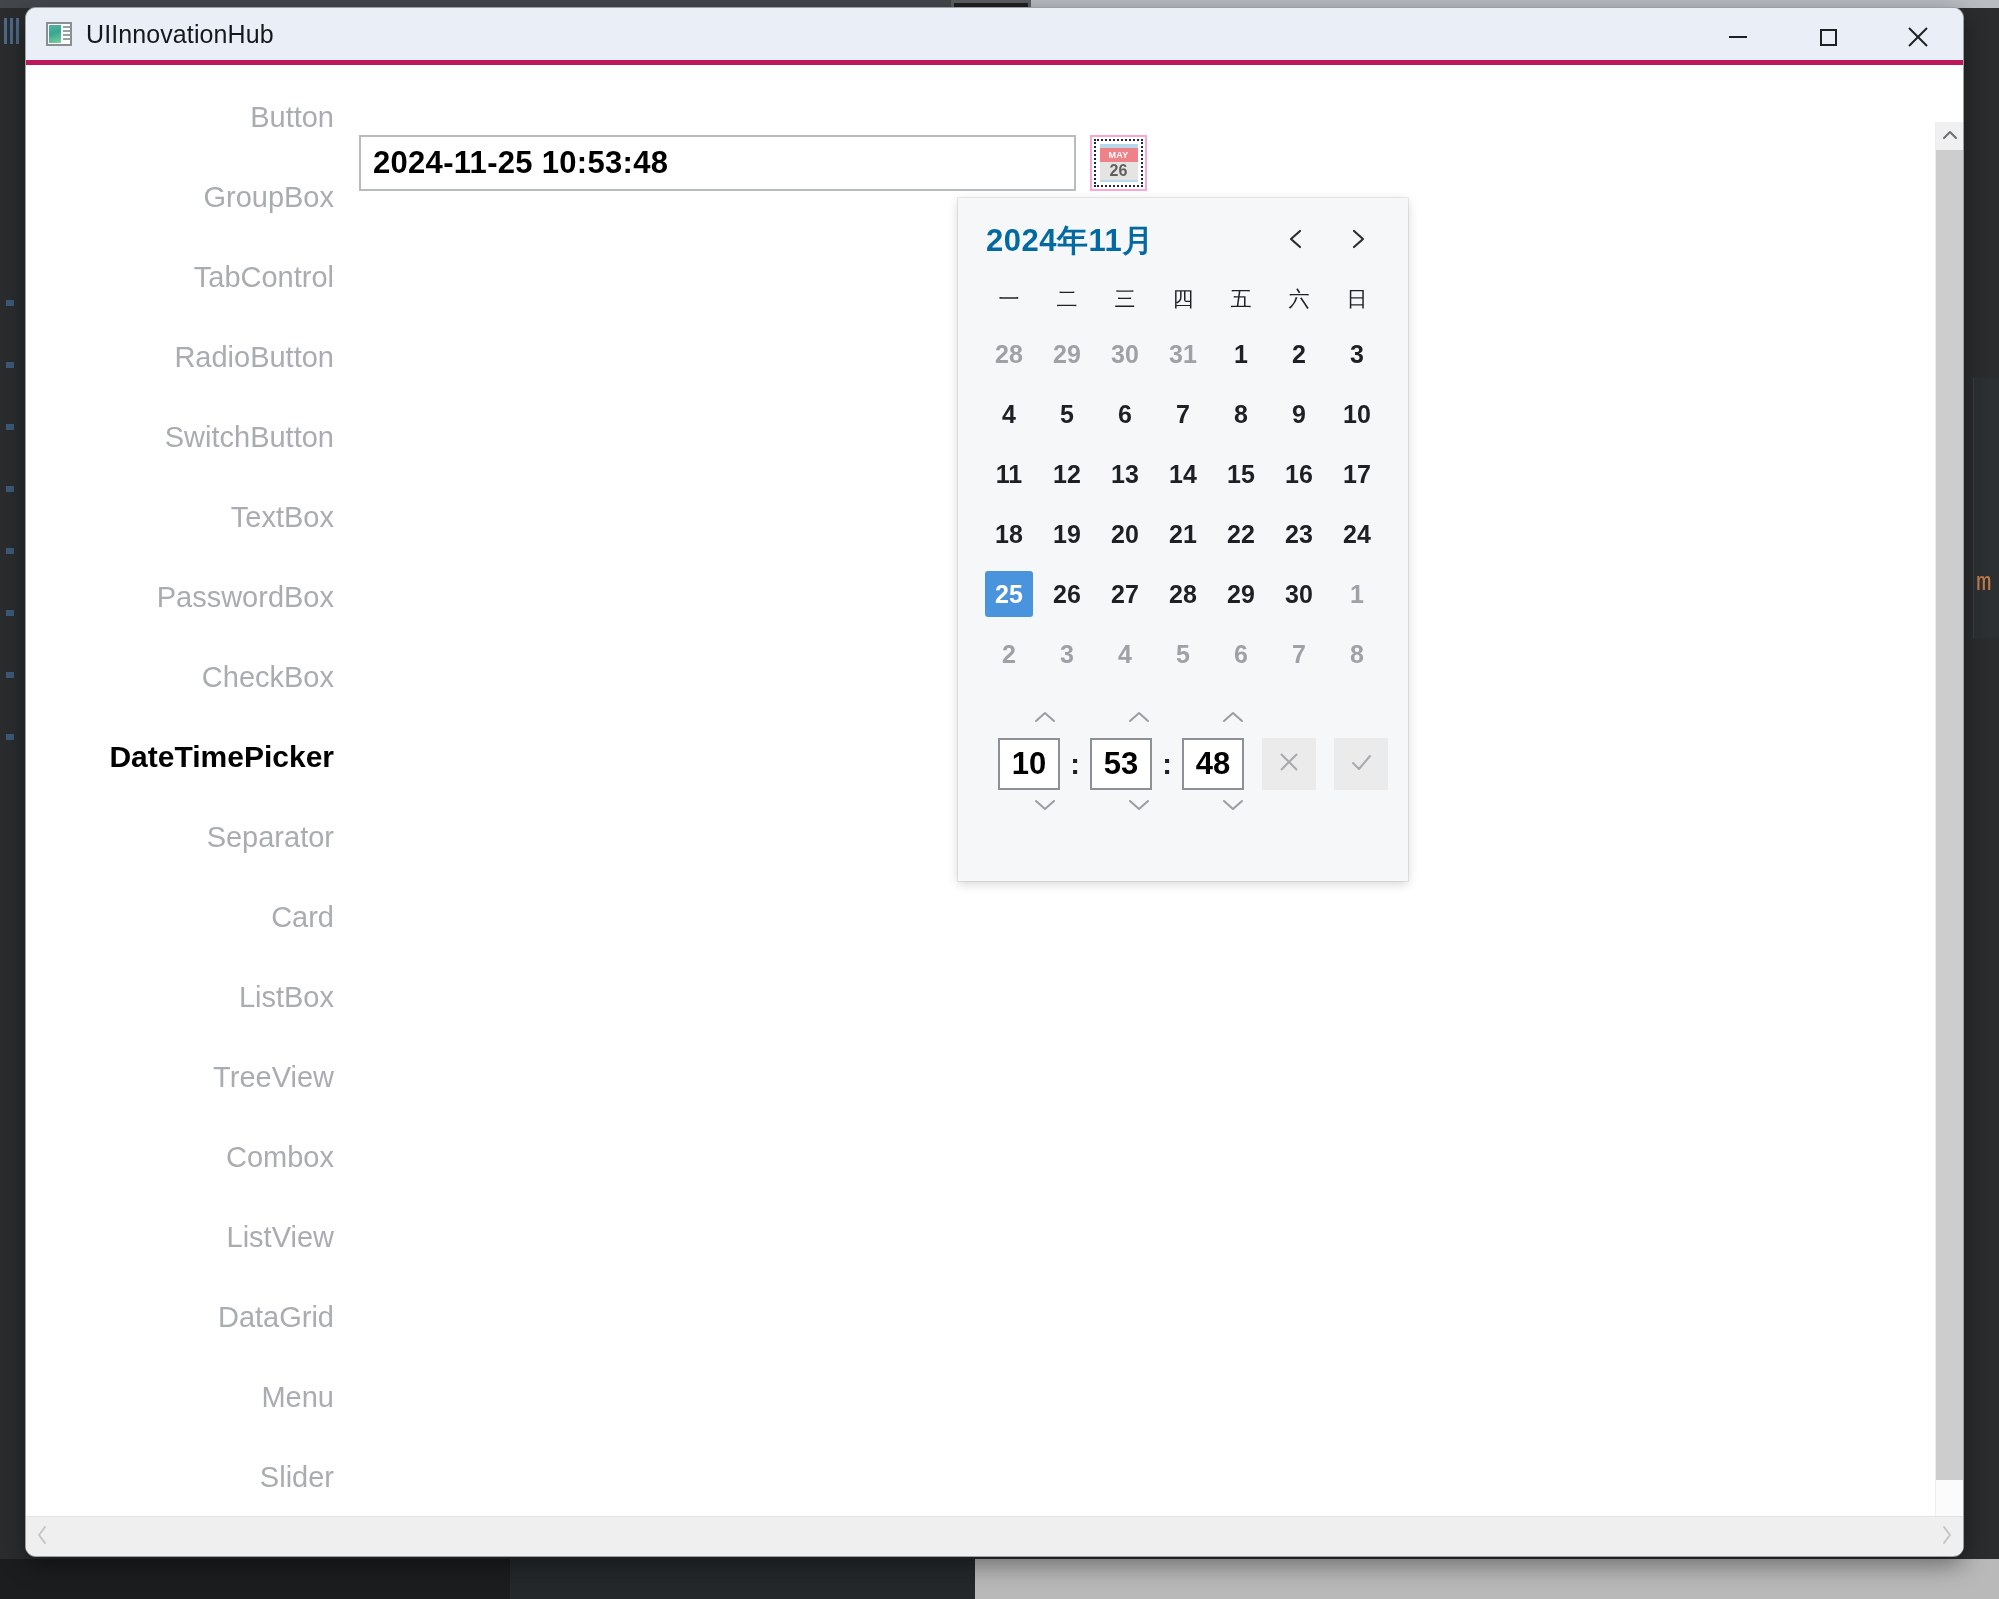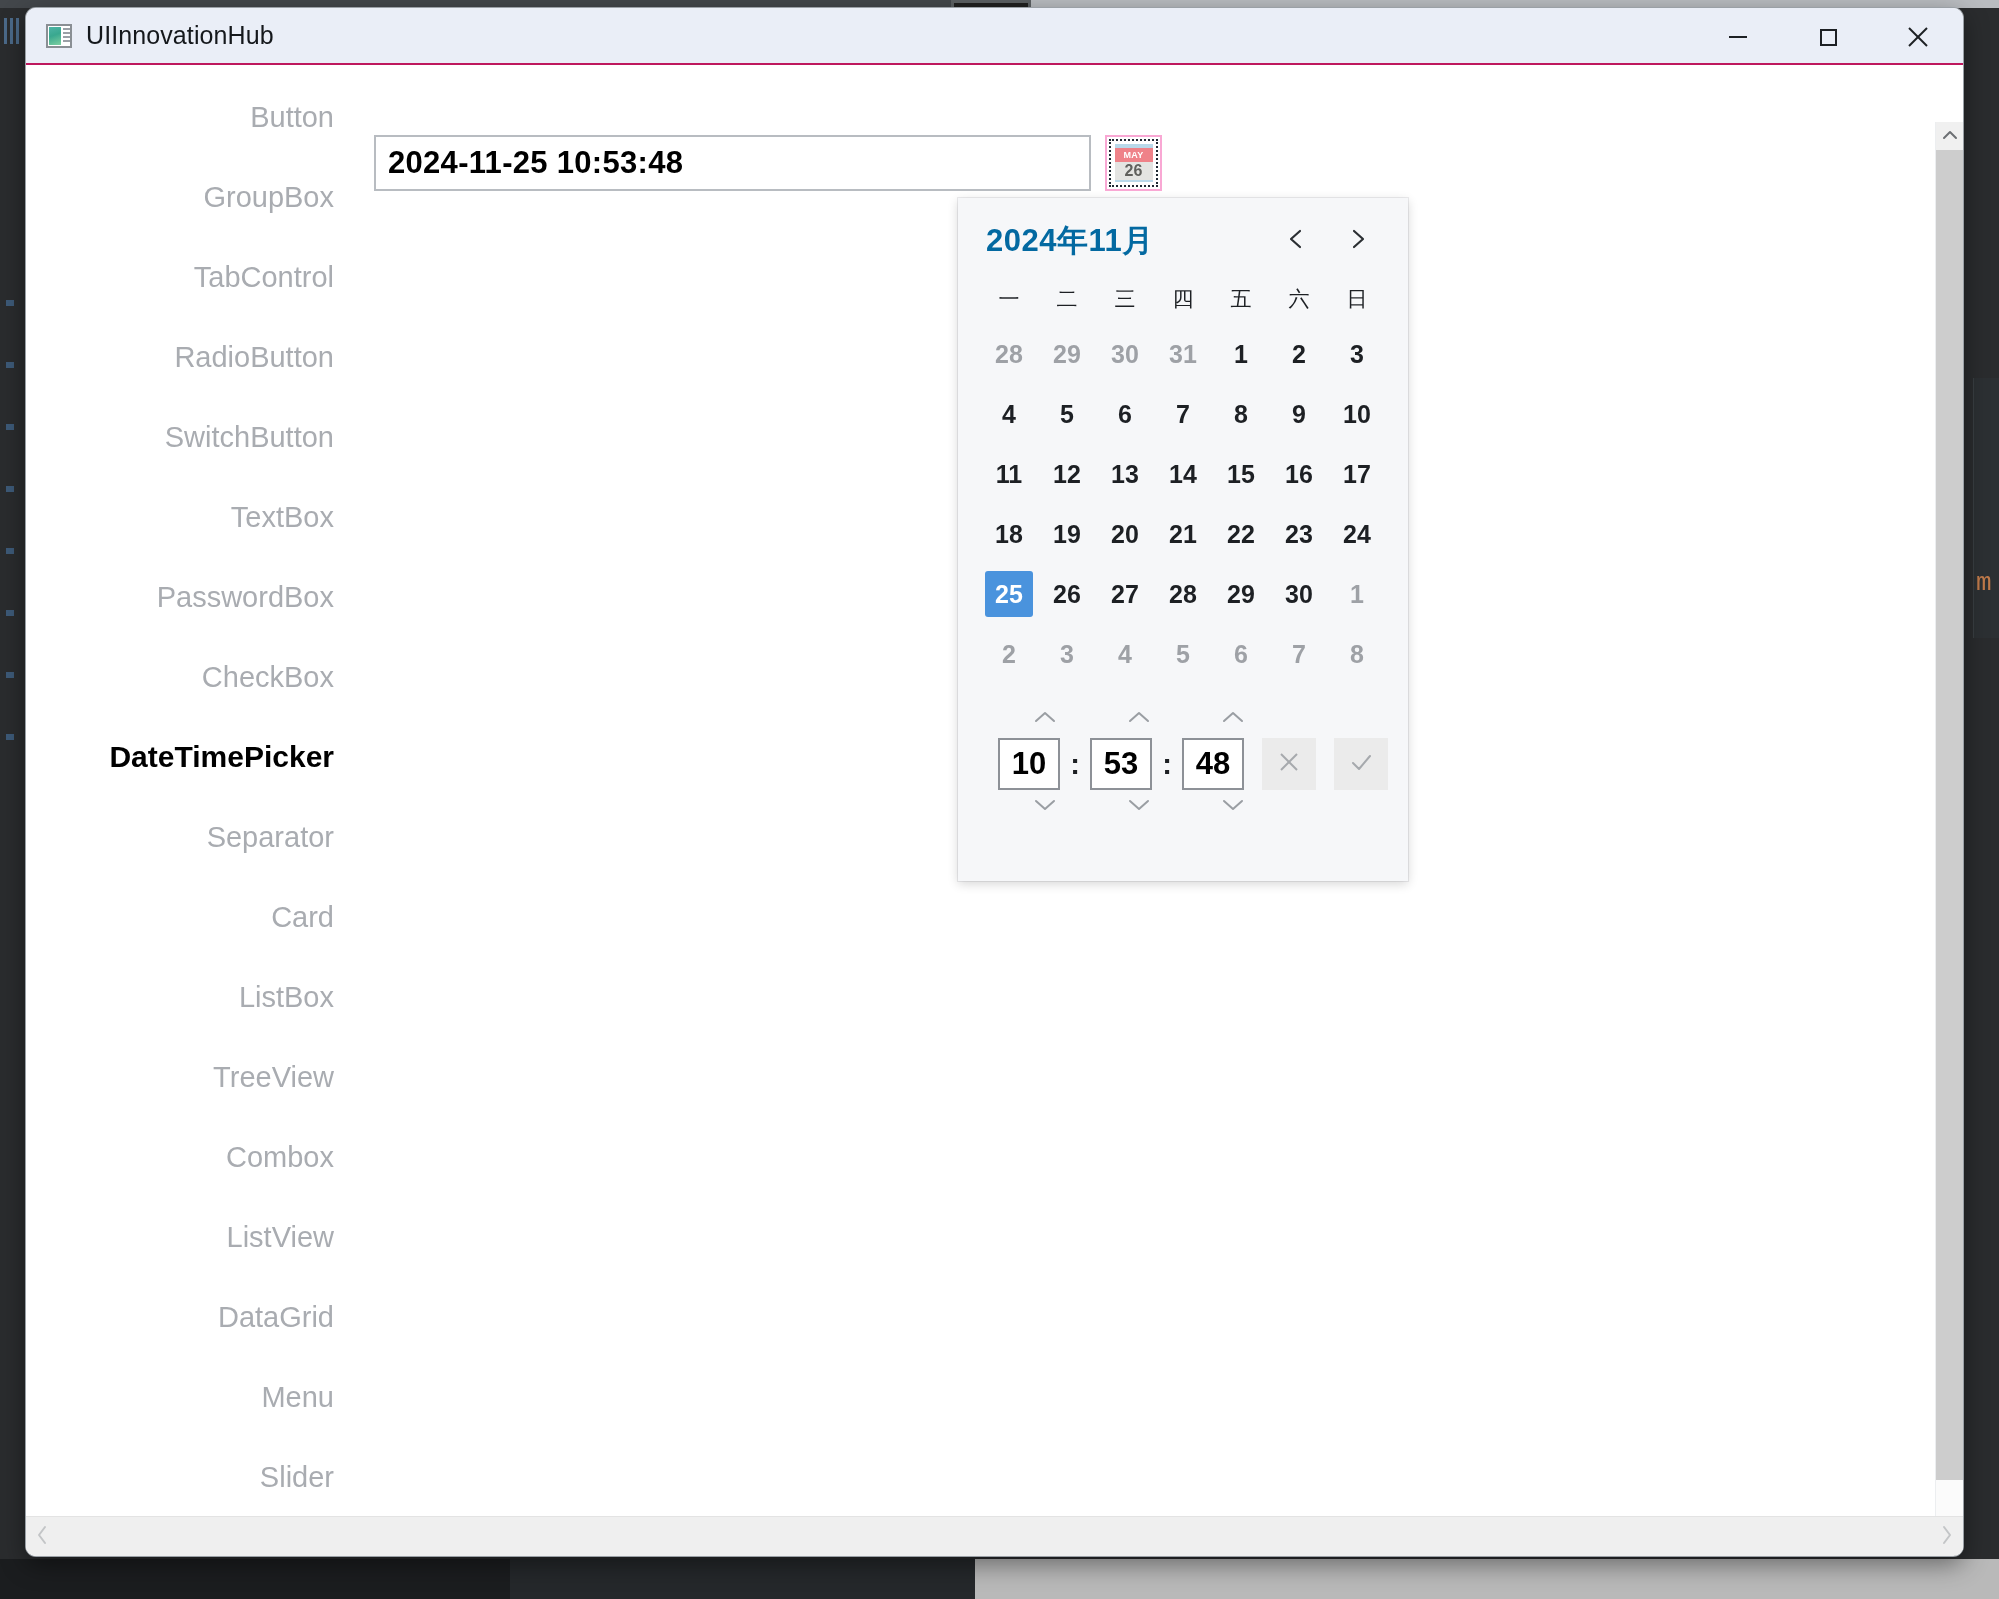--- a/index.html
+++ b/index.html
@@ -62,21 +62,21 @@
   .window {
     position:absolute; left:26px; top:8px; width:1937px; height:1548px;
     background:#ffffff;
     border-radius:10px;
     box-shadow: 0 0 0 1px #9aa0a6, 0 8px 26px rgba(0,0,0,.45);
     overflow:hidden;
   }
   .titlebar {
     position:relative; height:57px; background:#eaeef7;
     display:flex; align-items:center;
-    border-bottom:2px solid #be185d;
+    border-bottom:5px solid #be185d;
   }
   .app-icon {
     margin-left:20px; width:26px; height:24px;
     border:2px solid #8a8f94; background:#fff; position:relative; flex:none;
   }
   .app-icon .i-left {
     position:absolute; left:1px; top:1px; width:12px; height:18px;
     background:linear-gradient(160deg,#4fb4a6 0%, #39a88f 45%, #7dcfa0 100%);
   }
   .app-icon .i-right { position:absolute; left:15px; top:2px; width:7px; height:2px; background:#9aa0a6; }
@@ -109,21 +109,21 @@
   }
   .side-item.active { color:#000000; font-weight:bold; font-size:30px; }
 
   .content { position:relative; flex:1; }
 
   
   .dtp-row { position:absolute; left:3px; top:70px; display:flex; align-items:flex-start; }
   .dt-textbox {
     width:717px; height:56px; border:2px solid #b8bcc1; background:#fff;
     display:flex; align-items:center; padding-left:12px;
-    font-size:31px; font-weight:bold; color:#000; letter-spacing:.3px;margin-left:15px;
+    font-size:31px; font-weight:bold; color:#000; letter-spacing:.3px;
   }
   .dt-iconbtn {
     width:57px; height:56px; margin-left:14px; background:#fff;
     border:2px solid #f9a8d4; position:relative;
     display:flex; align-items:center; justify-content:center;
   }
   .dt-iconbtn .focus-dots { position:absolute; inset:2px; border:2px dotted #1f2933; }
   .cal-glyph { width:38px; height:38px; background:#b9d9ea; position:relative; }
   .cal-glyph .band {
     position:absolute; left:0; right:0; top:4px; height:14px; background:#ef8289;

